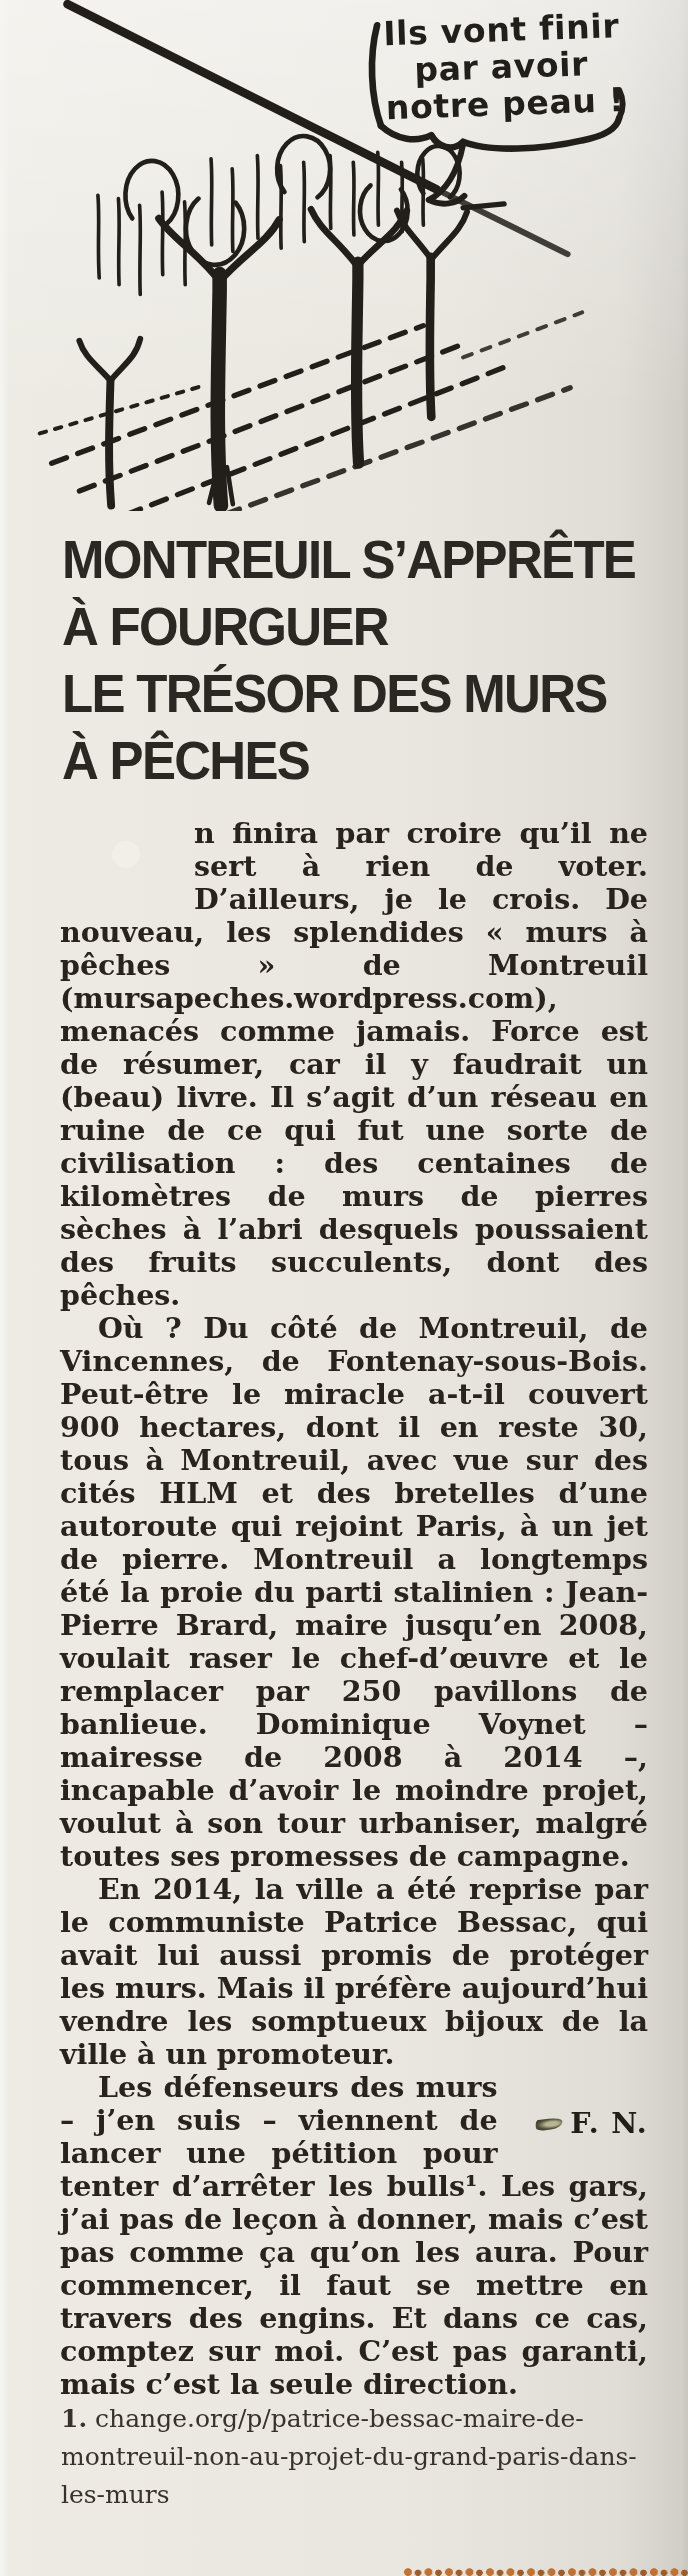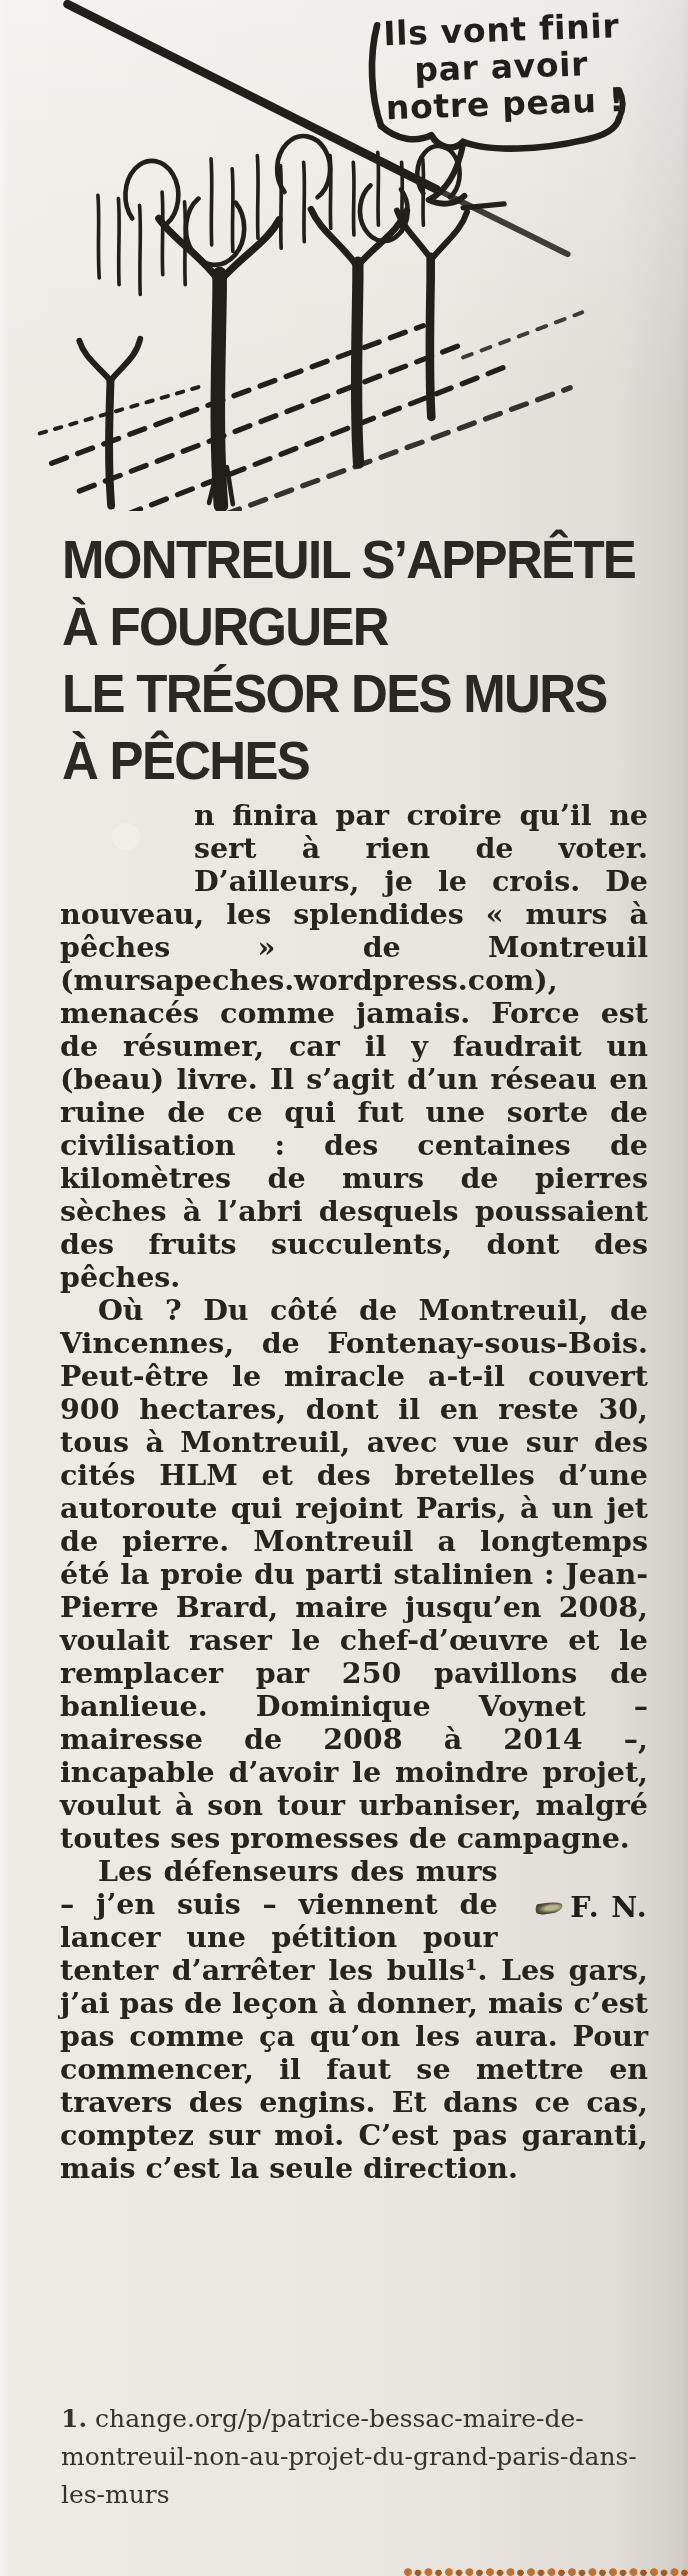--- a/index.html
+++ b/index.html
@@ -29,21 +29,21 @@
     font-family:"Liberation Sans", sans-serif;
     font-weight:700;
     font-size:51px;line-height:67px;
     letter-spacing:-1.7px;
     color:#2b2823;
     text-transform:uppercase;
   }
   .headline .hl-line{white-space:nowrap;transform:scaleY(1.06);transform-origin:left center;}
   
   .article{
-    position:absolute;top:799px;left:60px;width:588px;
+    position:absolute;top:817px;left:60px;width:588px;
     font-size:28.5px;line-height:33px;
     font-weight:700;
     text-align:justify;
     color:#28241d;
   }
   .article p{margin:0;}
   .article p.indent{text-indent:38px;}
   .dropcap-float{
     float:left;
     width:134px;height:99px;
@@ -169,20 +169,21 @@
     <div class="hl-line">À PÊCHES</div>
   </div>
 
   <div class="article">
     <p>
       <span class="dropcap-float">
         <span class="dropcap-o"><span class="hidden-letter">O</span></span>
       </span><span>n finira par croire qu’il ne sert à rien de voter. D’ailleurs, je le crois. De nouveau, les splendides « murs à pêches » de Montreuil (mursapeches.wordpress.com), menacés comme jamais. Force est de résumer, car il y faudrait un (beau) livre. Il s’agit d’un réseau en ruine de ce qui fut une sorte de civilisation : des centaines de kilomètres de murs de pierres sèches à l’abri desquels poussaient des fruits succulents, dont des pêches.</span>
     </p>
     <p class="indent">Où ? Du côté de Montreuil, de Vincennes, de Fontenay-sous-Bois. Peut-être le miracle a-t-il couvert 900 hectares, dont il en reste 30, tous à Montreuil, avec vue sur des cités HLM et des bretelles d’une autoroute qui rejoint Paris, à un jet de pierre. Montreuil a longtemps été la proie du parti stalinien : Jean-Pierre Brard, maire jusqu’en 2008, voulait raser le chef-d’œuvre et le remplacer par 250 pavillons de banlieue. Dominique Voynet – mairesse de 2008 à 2014 –, incapable d’avoir le moindre projet, voulut à son tour urbaniser, malgré toutes ses promesses de campagne.</p>
+    <p class="indent">En 2014, la ville a été reprise par le communiste Patrice Bessac, qui avait lui aussi promis de protéger les murs. Mais il préfère aujourd’hui vendre les somptueux bijoux de la ville à un promoteur.</p>
     <p class="indent">
       <span class="signature"><span class="ink-smudge"></span><span>F. N.</span></span><span>Les défenseurs des murs – j’en suis – viennent de lancer une pétition pour tenter d’arrêter les bulls¹. Les gars, j’ai pas de leçon à donner, mais c’est pas comme ça qu’on les aura. Pour commencer, il faut se mettre en travers des engins. Et dans ce cas, comptez sur moi. C’est pas garanti, mais c’est la seule direction.</span>
     </p>
   </div>
 
   <div class="footnote">
     <span class="marker">1.</span>
     <span>change.org/p/patrice-bessac-maire-de-montreuil-non-au-projet-du-grand-paris-dans-les-murs</span>
   </div>
 

